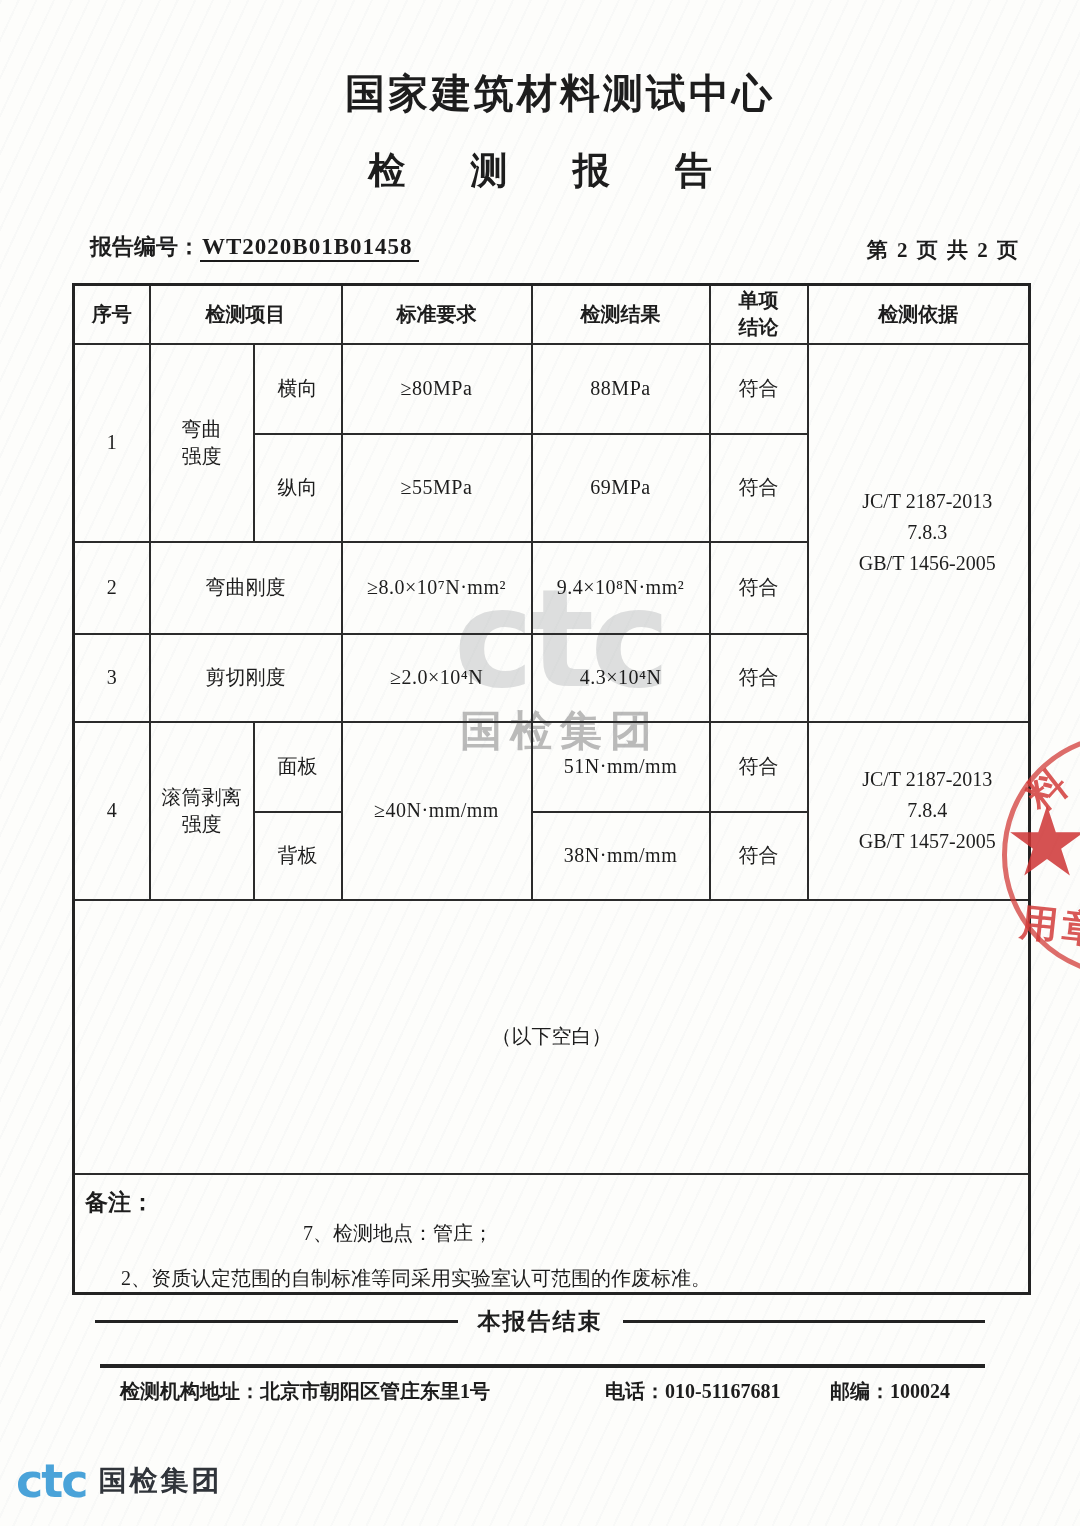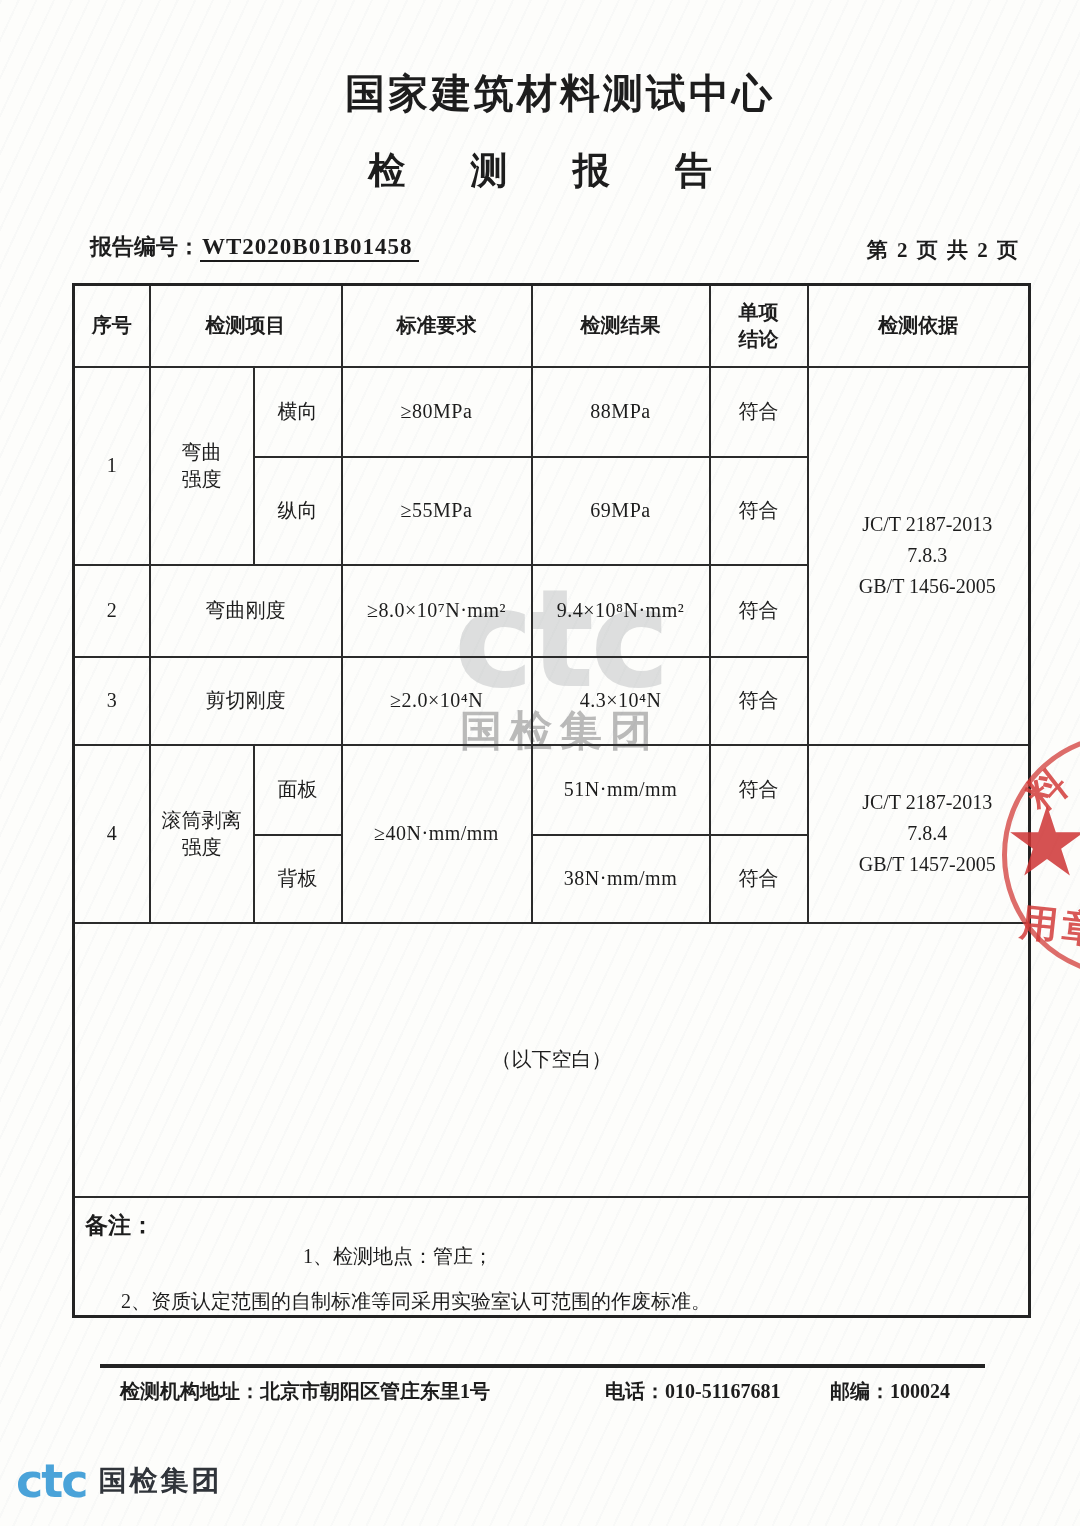--- a/index.html
+++ b/index.html
@@ -109,21 +109,21 @@
     <colgroup>
       <col style="width:76px">
         <col style="width:104px">
         <col style="width:88px">
       <col style="width:190px">
         <col style="width:178px">
         <col style="width:98px">
         <col style="width:222px">
     </colgroup>
     <tbody>
-        <tr style="height:82px">
+        <tr style="height:59px">
       <th class="hdr">序号</th>
       <th class="hdr" colspan="2">检测项目</th>
       <th class="hdr">标准要求</th>
       <th class="hdr">检测结果</th>
       <th class="hdr pre">单项
 结论</th>
       <th class="hdr">检测依据</th>
     </tr>
     <tr style="height:90px">
       <td rowspan="2">1</td>
@@ -175,29 +175,34 @@
       <td>符合</td>
     </tr>
     <tr style="height:274px">
       <td colspan="7" class="blank-cell">（以下空白）</td>
     </tr>
     <tr style="height:116px">
       <td colspan="7" class="notes-cell">
         <div class="notes-wrap">
           <span class="notes-label">备注：</span>
           <div class="notes-lines">
-            <div>1、检测地点：管庄；</div>
+            <div>7、检测地点：管庄；</div>
             <div class="notes-line2">2、资质认定范围的自制标准等同采用实验室认可范围的作废标准。</div>
           </div>
         </div>
       </td>
     </tr>
   </tbody>
     </table>
 
+  <div class="end-marker">
+    <div class="rule"></div>
+    <span class="end-text">本报告结束</span>
+    <div class="rule"></div>
+  </div>
 
   <div class="footer-rule"></div>
 
   <div class="footer-info">
     <span class="footer-address">检测机构地址：北京市朝阳区管庄东里1号</span>
     <span class="footer-phone">电话：010-51167681</span>
     <span class="footer-postcode">邮编：100024</span>
   </div>
 
   <div class="logo">

